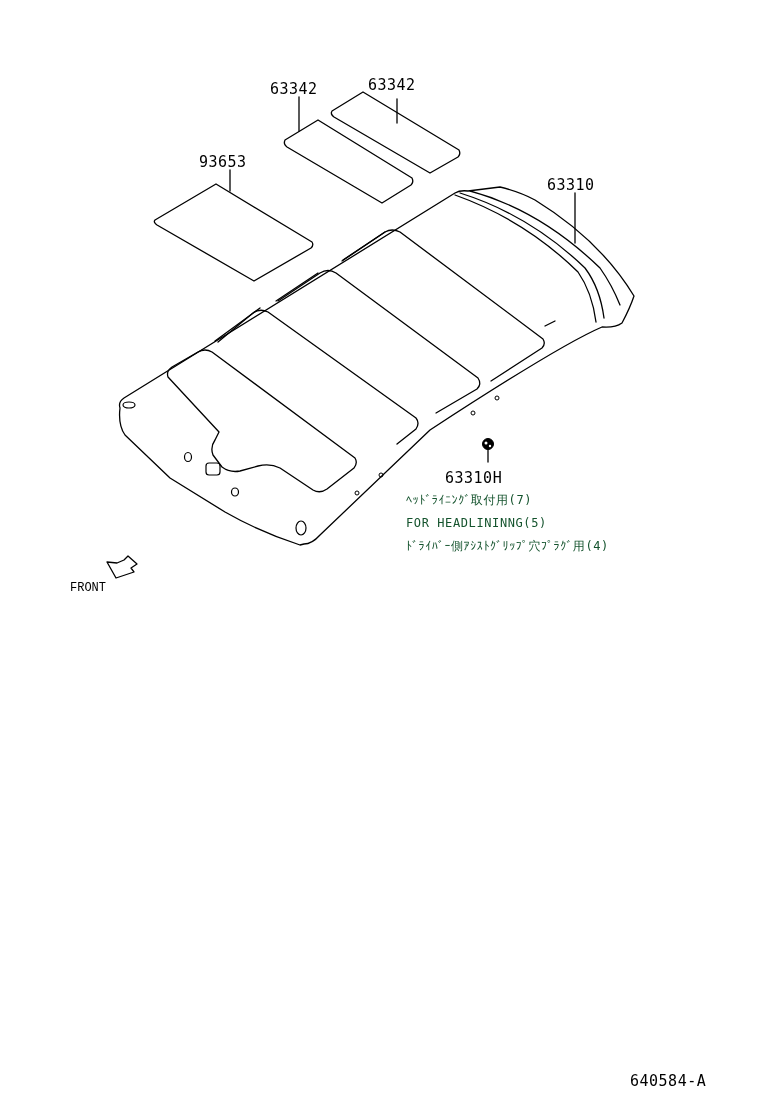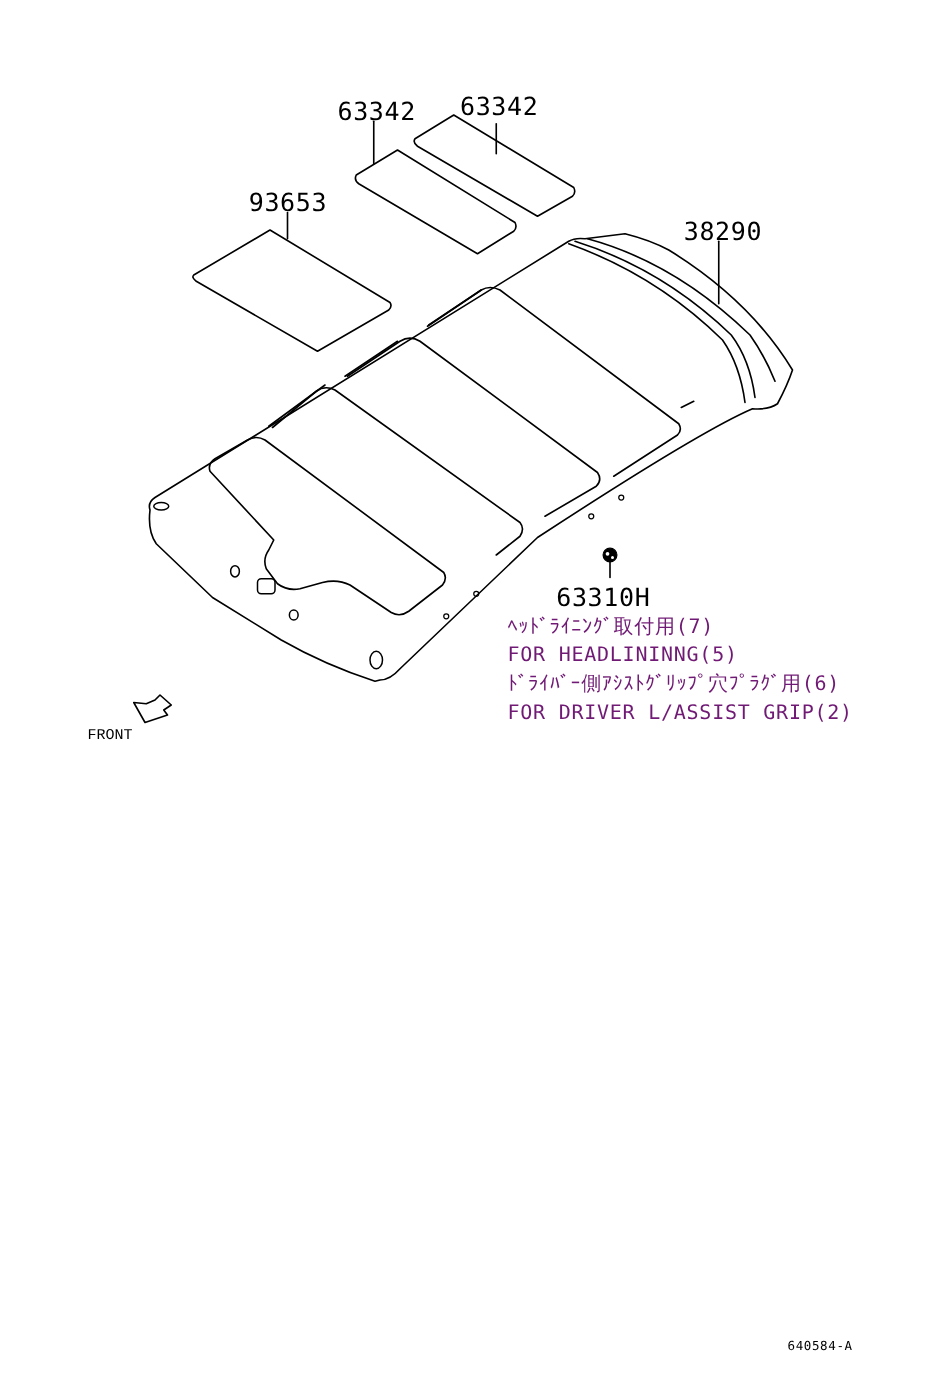--- a/index.html
+++ b/index.html
@@ -1,22 +1,22 @@
 <!DOCTYPE html>
 <html><head>
   <meta charset="utf-8">
   <style>
     html, body { margin: 0; padding: 0; background: #ffffff; }
     body { width: 760px; height: 1112px; position: relative; overflow: hidden; font-family: "DejaVu Sans Mono", monospace; color: #000; }
     .canvas { position: absolute; left: 0; top: 0; width: 760px; height: 1112px; }
-    .lbl { position: absolute; font-family: "DejaVu Sans Mono", "Liberation Mono", monospace; font-size: 20px; line-height: 18px; color: #000; white-space: nowrap; letter-spacing: 0.5px; }
-    .note { position: absolute; font-family: "DejaVu Sans Mono", "Liberation Mono", monospace; font-size: 16px; line-height: 23px; color: #701a75; white-space: nowrap; letter-spacing: 0.6px; }
+    .lbl { position: absolute; font-family: "DejaVu Sans Mono", "Liberation Mono", monospace; font-size: 15px; line-height: 18px; color: #000; white-space: nowrap; letter-spacing: 0.5px; }
+    .note { position: absolute; font-family: "DejaVu Sans Mono", "Liberation Mono", monospace; font-size: 12px; line-height: 23px; color: #14532d; white-space: nowrap; letter-spacing: 0.6px; }
     .note .ln { display: block; }
     .front { position: absolute; font-family: Liberation Mono, monospace; font-size: 12px; color: #000; }
-    .ref { position: absolute; font-family: "DejaVu Sans Mono", monospace; font-size: 10px; color: #000; letter-spacing: 0.5px; }
+    .ref { position: absolute; font-family: "DejaVu Sans Mono", monospace; font-size: 15px; color: #000; letter-spacing: 0.5px; }
     svg path, svg polyline, svg line, svg polygon { fill: none; stroke: #000; stroke-width: 1.3; stroke-linejoin: round; stroke-linecap: round; }
   </style>
 </head>
 <body>
 
 <div class="canvas">
   <svg width="760" height="1112" viewBox="0 0 760 1112">
 
     <g>
       <path d="M332,111 L363,92 L459,150 Q461,154 458,157 L430,173 L334,117 Q330,114 332,111 Z"></path>
@@ -72,25 +72,24 @@
     </g>
 
     <g>
       <polygon points="107,562 116,578 134,572 131,568 137,564 128,556 124,560 117,563" stroke-width="1.3"></polygon>
     </g>
   </svg>
 
   <div class="lbl" style="left:368px; top:76px;">63342</div>
   <div class="lbl" style="left:270px; top:80px;">63342</div>
   <div class="lbl" style="left:199px; top:153px;">93653</div>
-  <div class="lbl" style="left:547px; top:176px;">38290</div>
+  <div class="lbl" style="left:547px; top:176px;">63310</div>
   <div class="lbl" style="left:445px; top:469px;">63310H</div>
 
   <div class="note" style="left:406px; top:489px;">
     <span class="ln">ﾍｯﾄﾞﾗｲﾆﾝｸﾞ取付用(7)</span>
     <span class="ln">FOR HEADLININNG(5)</span>
-    <span class="ln">ﾄﾞﾗｲﾊﾞｰ側ｱｼｽﾄｸﾞﾘｯﾌﾟ穴ﾌﾟﾗｸﾞ用(6)</span>
-    <span class="ln">FOR DRIVER L/ASSIST GRIP(2)</span>
+    <span class="ln">ﾄﾞﾗｲﾊﾞｰ側ｱｼｽﾄｸﾞﾘｯﾌﾟ穴ﾌﾟﾗｸﾞ用(4)</span>
   </div>
 
   <div class="front" style="left:70px; top:581px;">FRONT</div>
   <div class="ref" style="left:630px; top:1072px;">640584-A</div>
 </div>
 
 </body></html>

